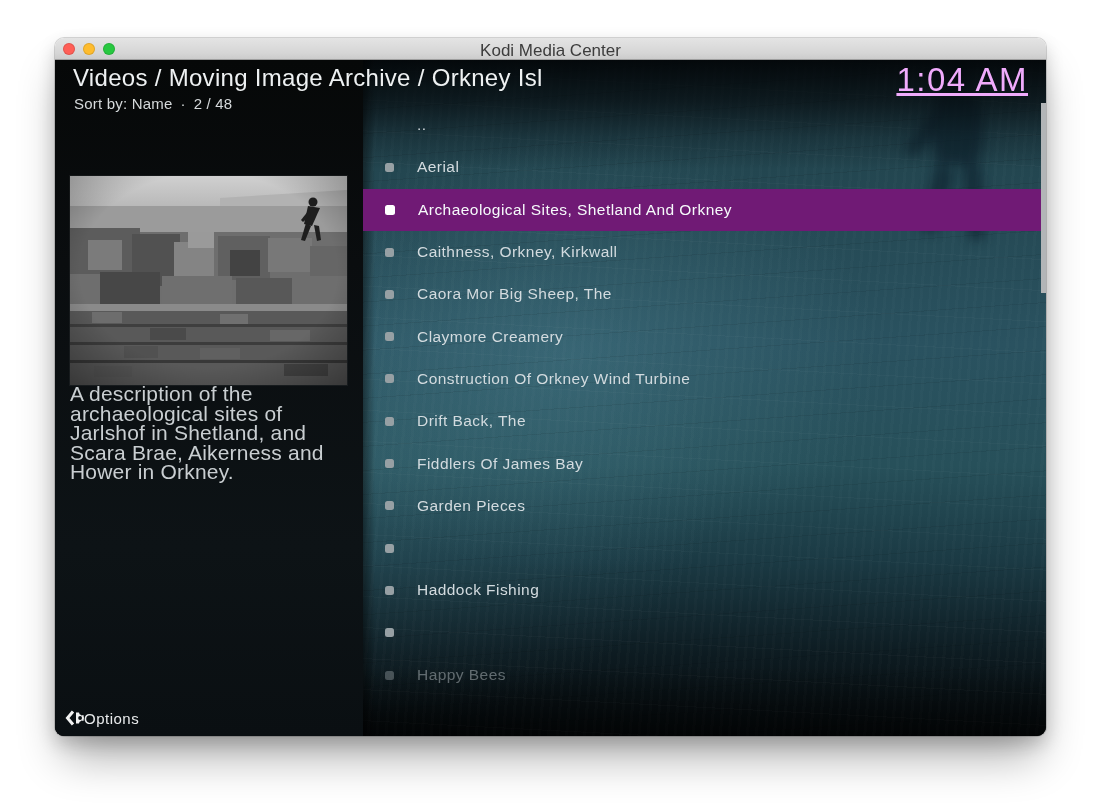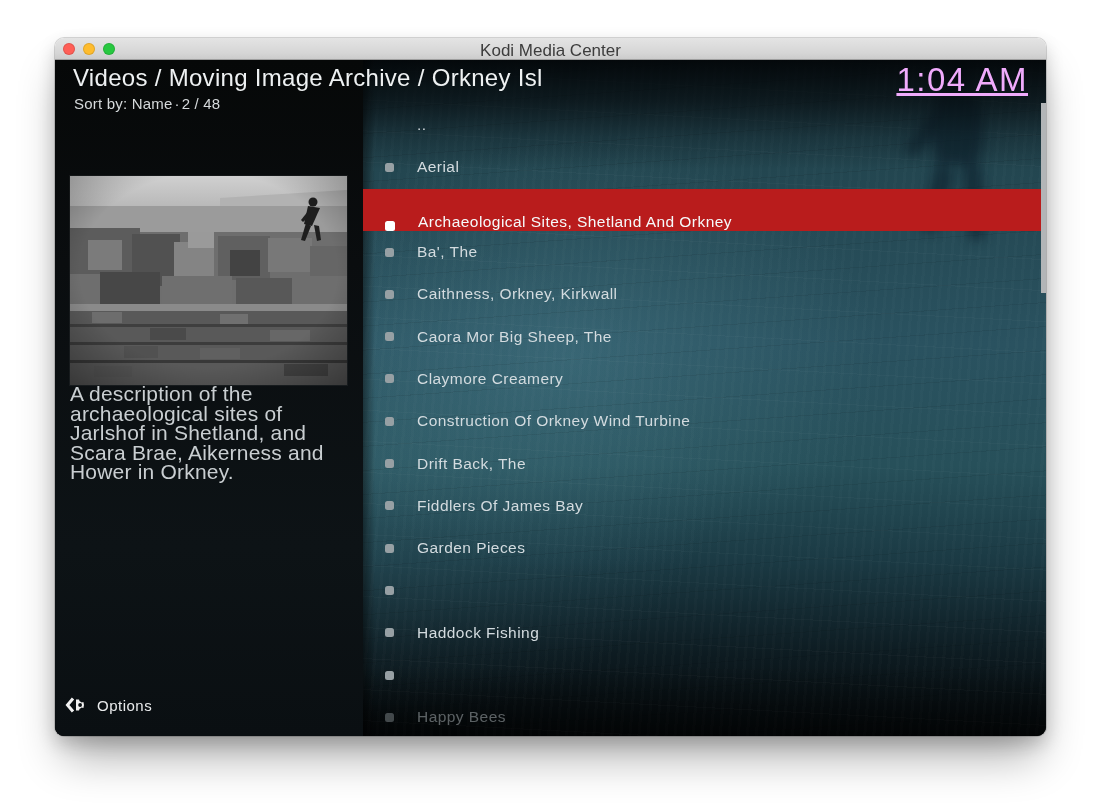--- a/index.html
+++ b/index.html
@@ -47,41 +47,41 @@
     background:linear-gradient(180deg,#060808 0%,#0a0d0f 30%,#0d1316 72%,#0a0f12 100%); }
   .list-edge-shade { position:absolute; left:308px; top:0; width:12px; height:676px;
     background:linear-gradient(90deg, rgba(0,0,0,.45), transparent); }
 
   
   .header { position:absolute; left:0; top:0; right:0; height:110px; }
   .breadcrumb { position:absolute; left:18px; top:4px; width:470px; height:32px;
                 overflow:hidden; white-space:nowrap;
                 font-size:24px; font-weight:300; letter-spacing:.3px; color:#eef1f2; }
   .sortline { position:absolute; left:19px; top:35px; font-size:15px; color:#d5d9db;
-              letter-spacing:.2px; display:flex; gap:2px; align-items:center; }
+              letter-spacing:.2px; display:flex; gap:8px; align-items:center; }
   .clock { position:absolute; right:18px; top:1px; font-size:33px; font-weight:300;
            letter-spacing:1.5px; color:#f0abfc;text-decoration:underline; }
 
   
   .thumb { position:absolute; left:15px; top:116px; width:277px; height:209px;
            box-shadow:0 0 0 1px rgba(255,255,255,.05); }
 
   
   .description { position:absolute; left:15px; top:324px; width:284px;
                  font-size:21px; line-height:19.5px; color:#c9ced1; letter-spacing:.2px; }
 
   
-  .options { position:absolute; left:10px; bottom:22px; display:flex; align-items:flex-end;
-             gap:13px; cursor:default; }
+  .options { position:absolute; left:10px; bottom:9px; display:flex; align-items:flex-end;
+             cursor:default; }
   .options-label { font-size:15px; color:#e9ebec; letter-spacing:.5px; }
 
   
   .list { position:absolute; left:308px; top:44px; width:678px; height:632px; overflow:hidden; }
   .row { height:42.3px; display:flex; align-items:center; position:relative; }
-  .row.selected { background:#b91c1c;align-items:flex-end; }
+  .row.selected { background:#701a75; }
   .row.faded { opacity:.42; }
   .bullet { width:9px; height:9px; border-radius:2.5px; background:#97a0a4;
             margin-left:22px; flex:0 0 auto; }
   .row.selected .bullet { background:#ffffff; width:10px; height:10px; }
   .row.no-bullet .bullet { visibility:hidden; }
   .row-label { margin-left:23px; font-size:15.5px; letter-spacing:.45px; color:#d3dbdf; }
   .row.selected .row-label { color:#f6fafb; }
 
   
   .scrollthumb { position:absolute; right:0; top:43px; width:5px; height:190px;
@@ -203,24 +203,20 @@
       <div class="row">
         <span class="bullet"></span>
         <span class="row-label">Aerial</span>
       </div>
       <div class="row selected">
         <span class="bullet"></span>
         <span class="row-label">Archaeological Sites, Shetland And Orkney</span>
       </div>
       <div class="row">
         <span class="bullet"></span>
-        <span class="row-label">Ba', The</span>
-      </div>
-      <div class="row">
-        <span class="bullet"></span>
         <span class="row-label">Caithness, Orkney, Kirkwall</span>
       </div>
       <div class="row">
         <span class="bullet"></span>
         <span class="row-label">Caora Mor Big Sheep, The</span>
       </div>
       <div class="row">
         <span class="bullet"></span>
         <span class="row-label">Claymore Creamery</span>
       </div>

